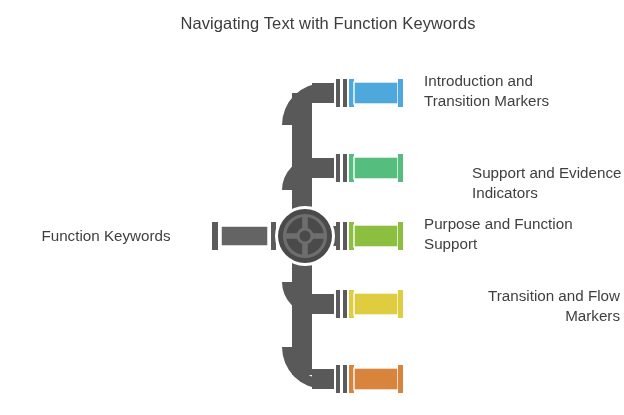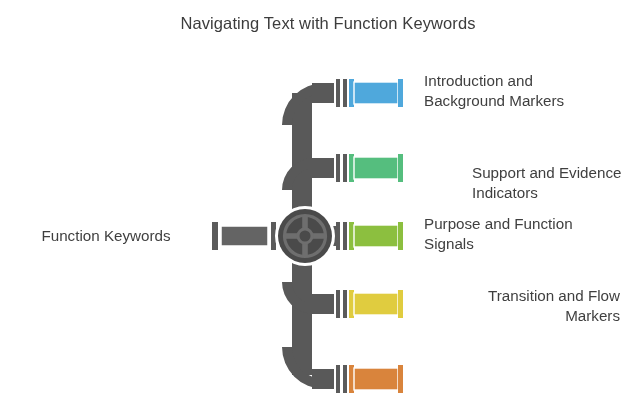--- a/index.html
+++ b/index.html
@@ -141,25 +141,25 @@
       <rect x="343" y="365" width="4" height="28" fill="#5b5b5b"></rect>
       <rect x="349" y="365" width="5" height="28" fill="#D9843C"></rect>
       <rect x="354" y="368" width="44" height="22" fill="#D9843C" stroke="#ffffff" stroke-width="1.4"></rect>
       <rect x="398" y="365" width="5" height="28" fill="#D9843C"></rect>
     </g>
   </svg>
 
   <div class="node-label" id="root-label">Function Keywords</div>
 
   <div class="node-label branch-label" id="branch-label-0">Introduction and
-Background Markers</div>
+Transition Markers</div>
 
   <div class="node-label branch-label" id="branch-label-1">Support and Evidence
 Indicators</div>
 
   <div class="node-label branch-label" id="branch-label-2">Purpose and Function
-Signals</div>
+Support</div>
 
   <div class="node-label branch-label" id="branch-label-3">Transition and Flow
 Markers</div>
 
 
 </div>
 
 </body></html>

